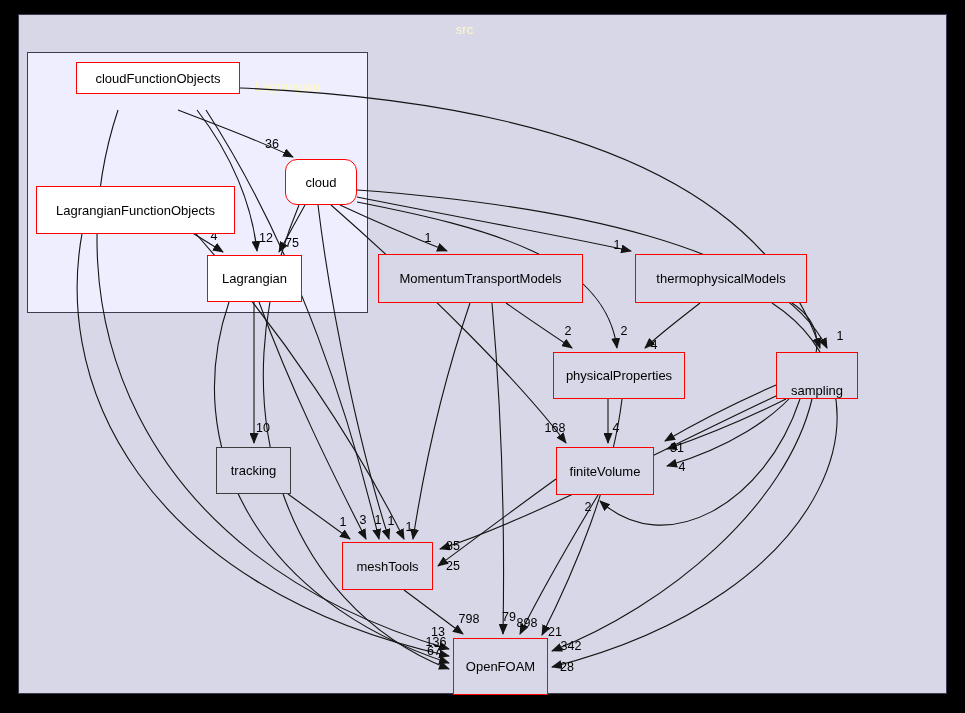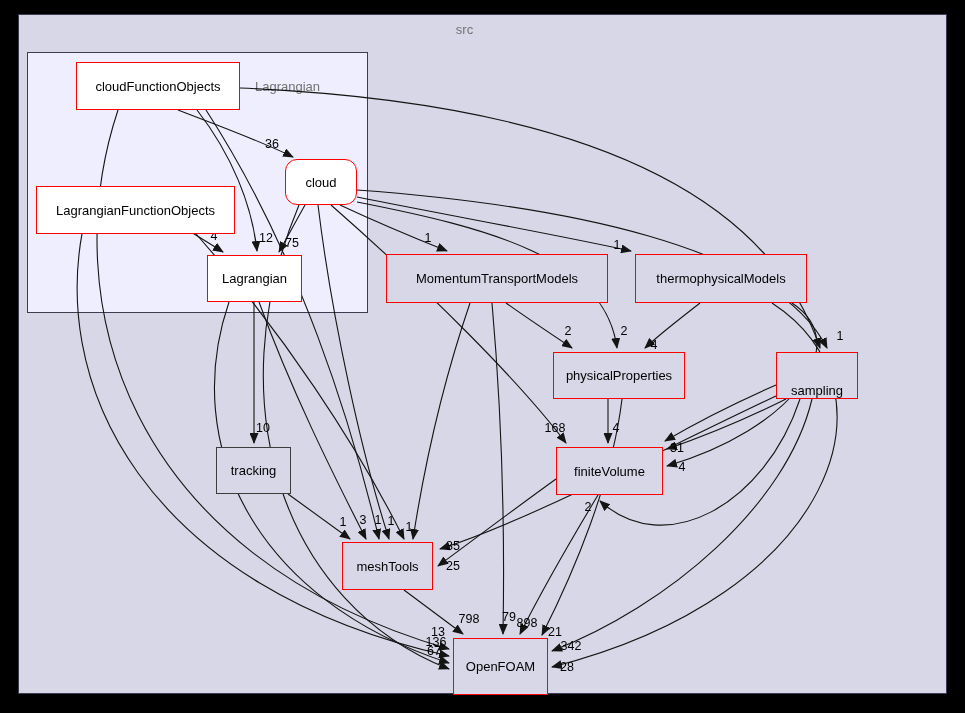--- a/index.html
+++ b/index.html
@@ -2,39 +2,39 @@
 <html><head>
 <meta charset="utf-8">
 <style>
   html,body{margin:0;padding:0;background:#000;width:965px;height:713px;overflow:hidden;
     font-family:"Liberation Sans",sans-serif;}
   #stage{position:relative;width:965px;height:713px;background:#000;}
   .cluster-outer{position:absolute;left:18px;top:14px;width:929px;height:680px;
     background:#d7d7e7;border:1px solid #3c3c50;box-sizing:border-box;}
   .cluster-inner{position:absolute;left:27px;top:52px;width:341px;height:261px;
     background:#eeeeff;border:1px solid #3c3c50;box-sizing:border-box;}
-  .cluster-title{position:absolute;color:#737373;font-size:13px;}
+  .cluster-title{position:absolute;color:#fef9c3;font-size:13px;}
   #src-title{left:0;top:22px;width:929px;text-align:center;}
   #lagrangian-title{left:255px;top:79px;}
   #edge-layer{position:absolute;left:0;top:0;z-index:5;}
   .edge{fill:none;stroke:#141414;stroke-width:1.1px;}
   .edge-label{font-family:"Liberation Sans",sans-serif;font-size:12.5px;fill:#000;text-anchor:middle;}
   .node{position:absolute;box-sizing:border-box;display:flex;align-items:center;justify-content:center;
     font-size:13px;color:#000;z-index:10;background:#d7d7e7;border:1px solid #ff0000;cursor:pointer;}
   .node.inner{background:#ffffff;}
   .node.plain{border-color:#3c3c3c;cursor:default;}
-  #n-cloudFunctionObjects{left:76px;top:62px;width:164px;height:48px;align-items:center;}
+  #n-cloudFunctionObjects{left:76px;top:62px;width:164px;height:32px;align-items:center;}
   #n-LagrangianFunctionObjects{left:36px;top:159px;width:199px;height:48px;margin-top:27px;}
   #n-cloud{left:285px;top:159px;width:72px;height:46px;border-radius:12px;}
   #n-Lagrangian{left:207px;top:255px;width:95px;height:47px;}
-  #n-MomentumTransportModels{left:378px;top:254px;width:222px;height:49px;margin-left:8px;}
+  #n-MomentumTransportModels{left:378px;top:254px;width:205px;height:49px;}
   #n-thermophysicalModels{left:635px;top:254px;width:172px;height:49px;}
   #n-physicalProperties{left:537px;top:352px;width:132px;height:47px;margin-left:16px;}
   #n-sampling{left:776px;top:352px;width:82px;height:47px;align-items:flex-end;}
-  #n-finiteVolume{left:556px;top:447px;width:107px;height:48px;}
+  #n-finiteVolume{left:556px;top:447px;width:98px;height:48px;}
   #n-tracking{left:216px;top:447px;width:75px;height:47px;}
   #n-meshTools{left:342px;top:542px;width:91px;height:48px;}
   #n-OpenFOAM{left:453px;top:638px;width:95px;height:57px;text-align:center;}
 </style>
 </head>
 <body>
 
 <div id="stage">
 
   <div class="cluster-outer"></div>

